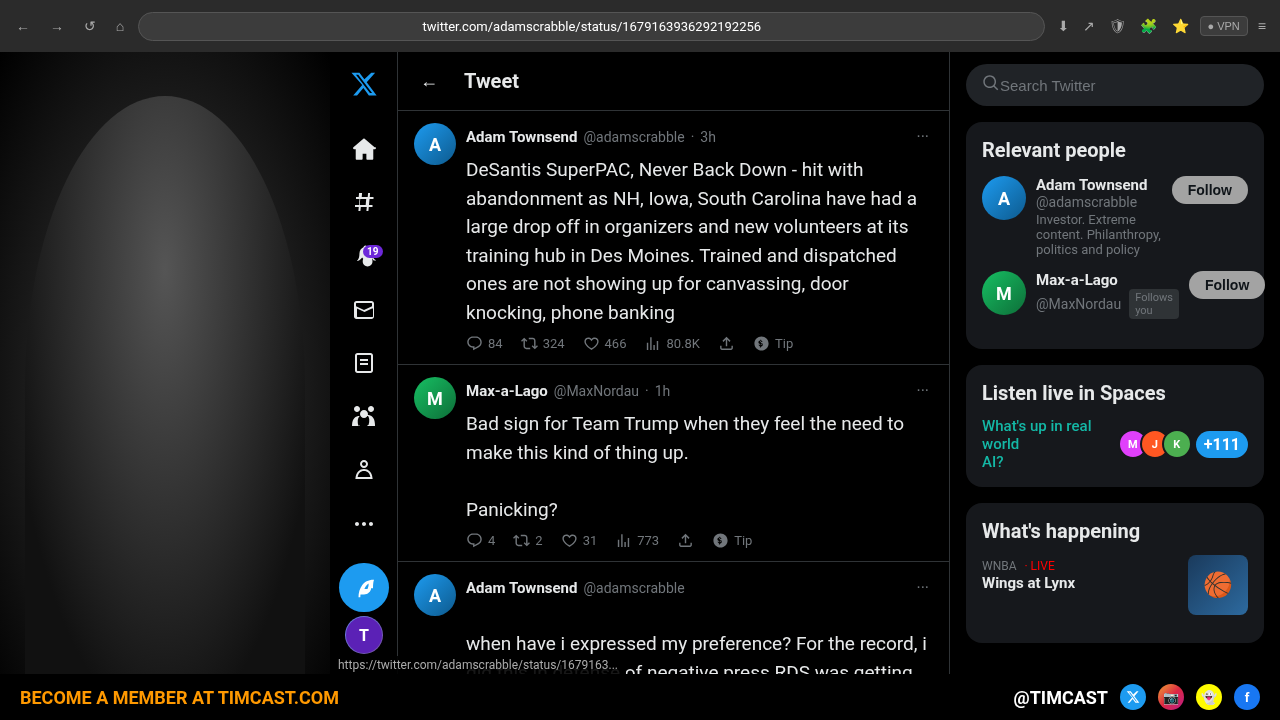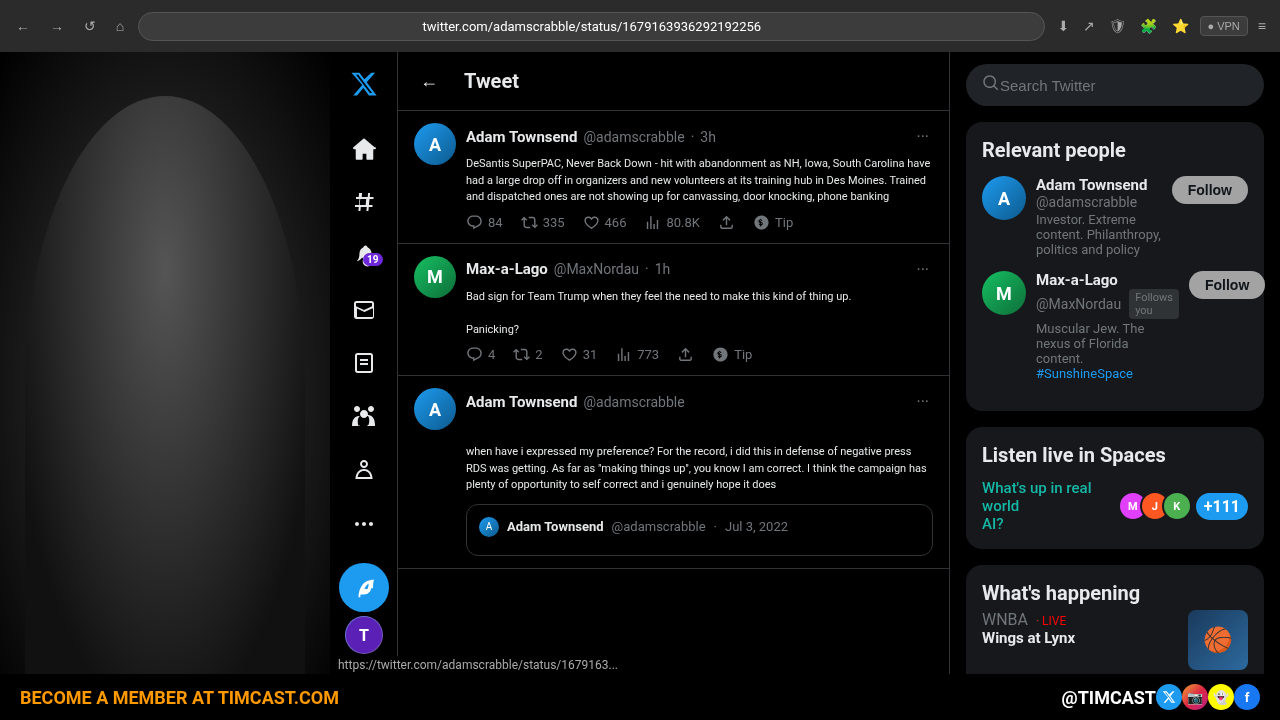--- a/index.html
+++ b/index.html
@@ -117,20 +117,21 @@
       font-weight: 700;
       color: #fff;
       text-transform: uppercase;
     }
     .banner-left span {
       color: #f90;
     }
     .banner-right {
       display: flex;
       align-items: center;
+      gap: 12px;
       margin-left: 28px;
     }
     .banner-right-text {
       font-size: 18px;
       font-weight: 700;
       color: #fff;
     }
 
     
     .twitter-app {
@@ -167,21 +168,21 @@
       align-items: center;
       justify-content: center;
       border-radius: 25px;
       cursor: pointer;
       color: #e7e9ea;
       font-size: 22px;
       position: relative;
     }
     .notification-badge {
       position: absolute;
-      top: 22px;
+      top: 14px;
       right: 6px;
       background: #6d28d9;
       color: #fff;
       font-size: 10px;
       font-weight: 700;
       border-radius: 10px;
       padding: 1px 4px;
       min-width: 16px;
       text-align: center;
     }
@@ -296,21 +297,21 @@
       font-size: 14px;
     }
     .tweet-more {
       color: #71767b;
       font-size: 16px;
       cursor: pointer;
       padding: 4px;
     }
     .tweet-text {
       color: #e7e9ea;
-      font-size: 11px;
+      font-size: 19px;
       line-height: 1.5;
       margin: 6px 0;
     }
     .tweet-actions {
       display: flex;
       align-items: center;
       gap: 18px;
       margin-top: 8px;
     }
     .tweet-action {
@@ -507,33 +508,33 @@
     .happening-section {
       background: #16181c;
       border-radius: 16px;
       padding: 16px;
       margin-bottom: 16px;
     }
     .happening-title {
       color: #e7e9ea;
       font-size: 20px;
       font-weight: 700;
-      margin-bottom: 5px;
+      margin-bottom: 12px;
     }
     .happening-item {
       display: flex;
       align-items: flex-start;
       justify-content: space-between;
       margin-bottom: 12px;
       gap: 10px;
     }
     .happening-info { flex: 1; }
     .happening-category {
       color: #71767b;
-      font-size: 16px;
+      font-size: 12px;
     }
     .happening-badge {
       color: #f00;
       font-size: 12px;
       font-weight: 400;
       margin-left: 4px;
     }
     .happening-headline {
       color: #e7e9ea;
       font-size: 15px;
@@ -701,21 +702,21 @@
               <div class="tweet-action">
                 <svg viewBox="0 0 24 24" width="17" height="17" fill="currentColor">
                     <path d="M1.751 10c0-4.42 3.584-8 8.005-8h4.366c4.49 0 8.129 3.64 8.129 8.13 0 2.96-1.607 5.68-4.196 7.11l-8.054 4.46v-3.69h-.067c-4.49.1-8.183-3.51-8.183-8.01zm8.005-6c-3.317 0-6.005 2.69-6.005 6 0 3.37 2.77 6.08 6.138 6.01l.351-.01h1.761v2.3l5.087-2.81c1.951-1.08 3.163-3.13 3.163-5.36 0-3.39-2.744-6.13-6.129-6.13H9.756z"></path>
                   </svg>
                 <span>84</span>
               </div>
               <div class="tweet-action">
                 <svg viewBox="0 0 24 24" width="17" height="17" fill="currentColor">
                     <path d="M4.5 3.88l4.432 4.14-1.364 1.46L5.5 7.55V16c0 1.1.896 2 2 2H13v2H7.5c-2.209 0-4-1.79-4-4V7.55L1.432 9.48.068 8.02 4.5 3.88zM16.5 6H11V4h5.5c2.209 0 4 1.79 4 4v8.45l2.068-1.93 1.364 1.46-4.432 4.14-4.432-4.14 1.364-1.46 2.068 1.93V8c0-1.1-.896-2-2-2z"></path>
                   </svg>
-                <span>335</span>
+                <span>324</span>
               </div>
               <div class="tweet-action">
                 <svg viewBox="0 0 24 24" width="17" height="17" fill="currentColor">
                     <path d="M16.697 5.5c-1.222-.06-2.679.51-3.89 2.16l-.805 1.09-.806-1.09C9.984 6.01 8.526 5.44 7.304 5.5c-1.243.07-2.349.78-2.91 1.91-.552 1.12-.633 2.78.479 4.82 1.074 1.97 3.257 4.27 7.129 6.61 3.87-2.34 6.052-4.64 7.126-6.61 1.111-2.04 1.03-3.7.477-4.82-.561-1.13-1.666-1.84-2.908-1.91zm4.187 7.69c-1.351 2.48-4.001 5.12-8.379 7.67l-.503.3-.504-.3c-4.379-2.55-7.029-5.19-8.382-7.67-1.36-2.5-1.41-4.86-.514-6.67.887-1.79 2.647-2.91 4.601-3.01 1.651-.09 3.368.56 4.798 2.01 1.429-1.45 3.146-2.1 4.796-2.01 1.954.1 3.714 1.22 4.601 3.01.896 1.81.846 4.17-.514 6.67z"></path>
                   </svg>
                 <span>466</span>
               </div>
               <div class="tweet-action">
                 <svg viewBox="0 0 24 24" width="17" height="17" fill="currentColor">
                     <path d="M8.75 21V3h2v18h-2zM18 21V8.5h2V21h-2zM4 21l.004-10h2L6 21H4zm9.248 0v-7h2v7h-2z"></path>
@@ -850,21 +851,20 @@
         <div class="person-row">
           <div class="person-avatar avatar-green">M</div>
           <div class="person-info">
             <div style="display:flex; align-items:center; gap:4px;">
               <span class="person-name">Max-a-Lago</span>
             </div>
             <div style="display:flex; align-items:center; gap:4px;">
               <span class="person-handle">@MaxNordau</span>
               <span class="follows-badge">Follows you</span>
             </div>
-            <div class="person-bio">Muscular Jew. The nexus of Florida content. <span class="hashtag">#SunshineSpace</span></div>
           </div>
           <button class="follow-btn">Follow</button>
         </div>
       </div>
 
       <div class="spaces-section">
         <div class="spaces-title">Listen live in Spaces</div>
         <div class="spaces-item">
           <div class="spaces-info">
             <div class="spaces-topic">

